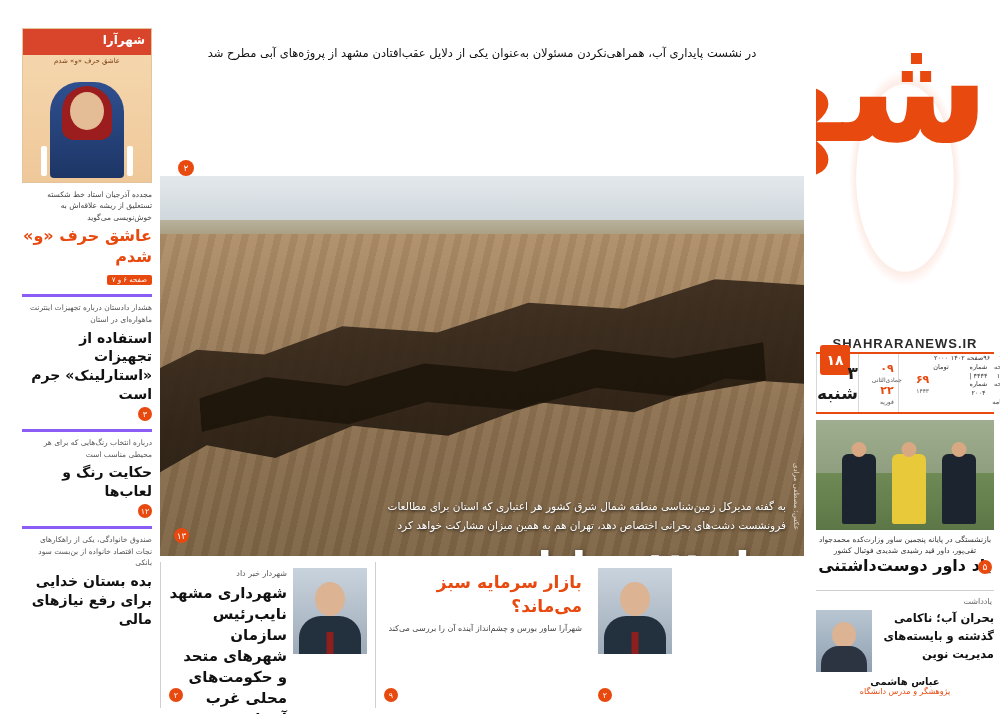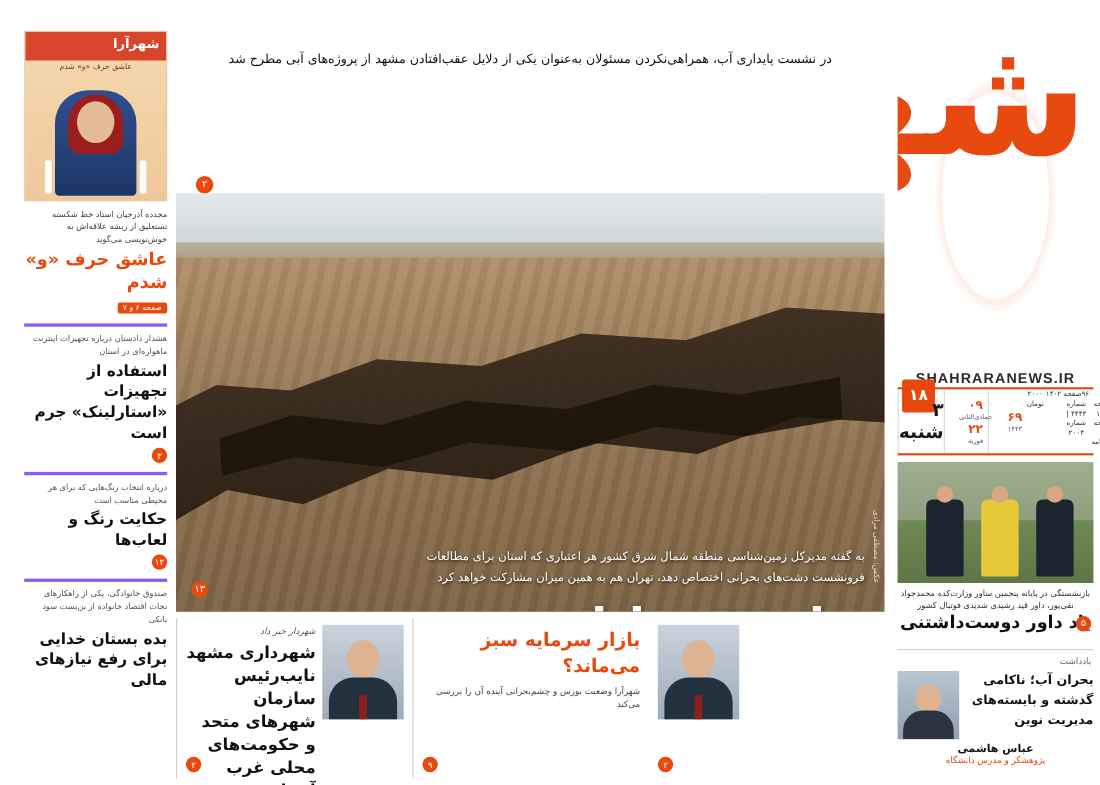--- a/index.html
+++ b/index.html
@@ -408,21 +408,21 @@
     flex: 1;
     padding: 6px 8px 6px 8px;
     border-left: 1px solid #cfcfcf;
     position: relative;
     display: flex;
     flex-direction: row-reverse;
     gap: 6px;
   }
   .bcol:last-child { border-left: none; }
   .bcol .btext { flex: 1; text-align: right; }
-  .b-kicker { font-size: 8px; color: #555; line-height: 1.5; font-style: italic; }
+  .b-kicker { font-size: 8px; color: #555; line-height: 1.5; }
   .b-title {
     margin-top: 3px;
     font-size: 15px; font-weight: bold; color: #111; line-height: 1.4;
   }
   .b-title.accent { color: #e8490f; font-size: 17px; }
   .b-desc { margin-top: 4px; font-size: 8px; color: #444; line-height: 1.6; }
   .b-num {
     position: absolute; bottom: 6px; left: 8px;
     width: 14px; height: 14px; border-radius: 50%;
     background: #e8490f; color: #fff; font-size: 8px;
@@ -587,21 +587,21 @@
         <div class="body"></div>
         <div class="tie"></div>
       </div>
       <div class="b-num">۲</div>
     </div>
 
     <div class="bcol">
       <div class="btext">
         <div class="b-kicker"></div>
         <div class="b-title accent">بازار سرمایه سبز می‌ماند؟</div>
-        <div class="b-desc">شهرآرا وضعیت بورس و چشم‌بحرانی آینده آن را بررسی می‌کند</div>
+        <div class="b-desc">شهرآرا ساور بورس و چشم‌انداز آینده آن را بررسی می‌کند</div>
       </div>
       <div class="b-num">۹</div>
     </div>
 
     <div class="bcol">
       <div class="b-photo">
         <div class="face"></div>
         <div class="body"></div>
         <div class="tie"></div>
       </div>

